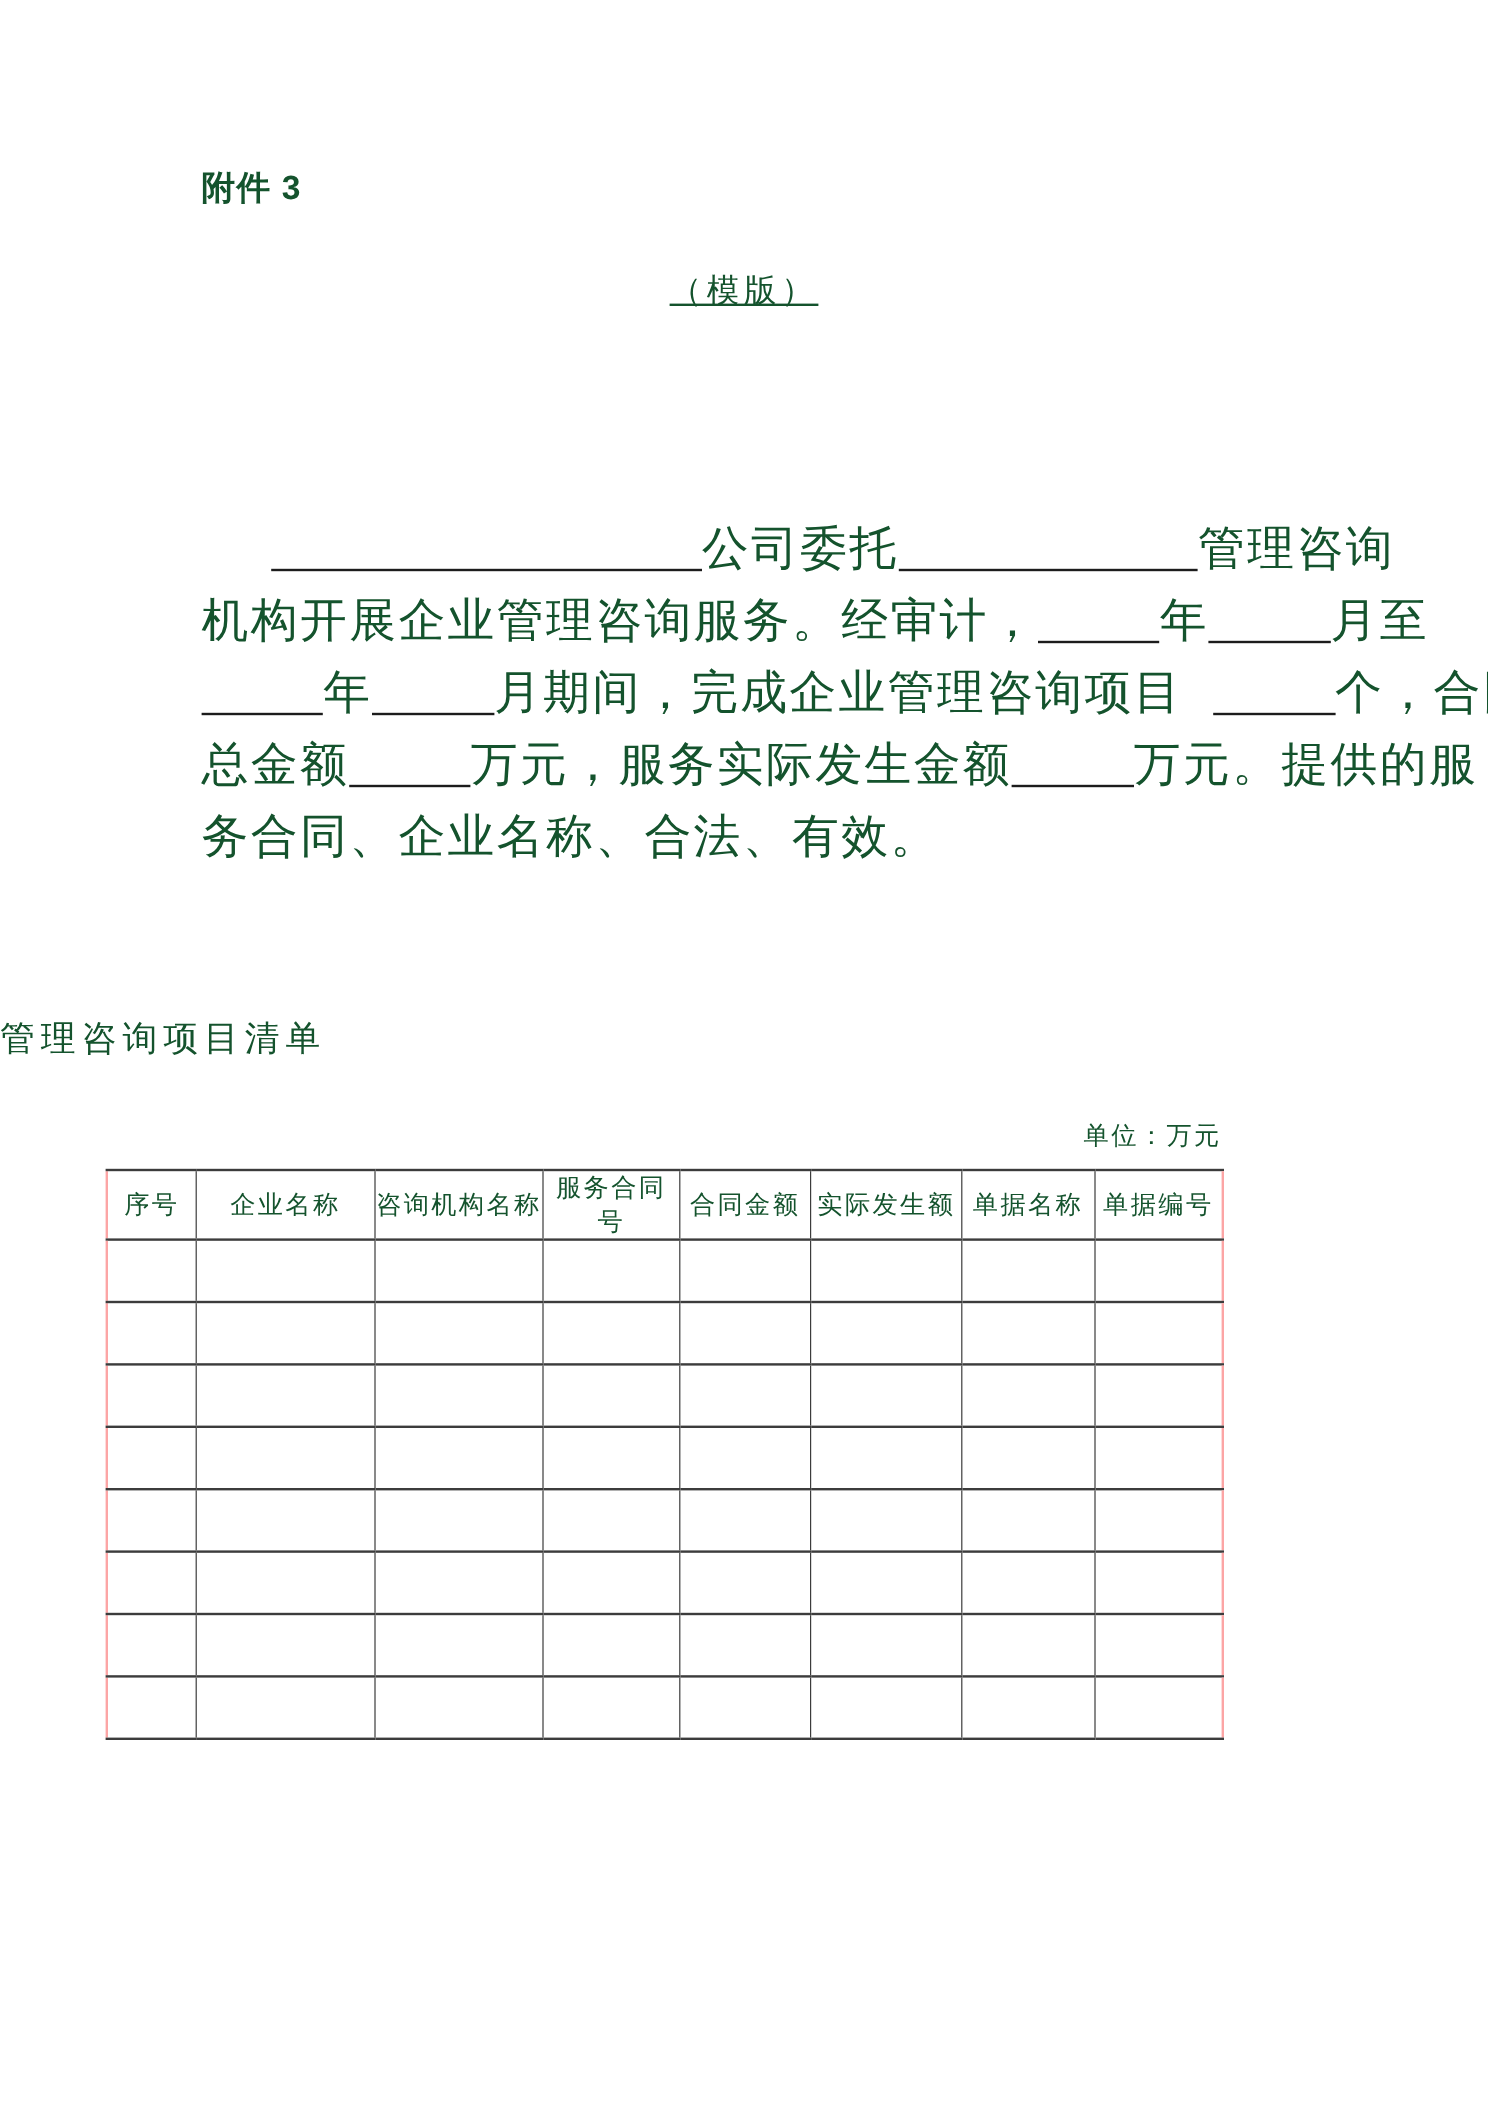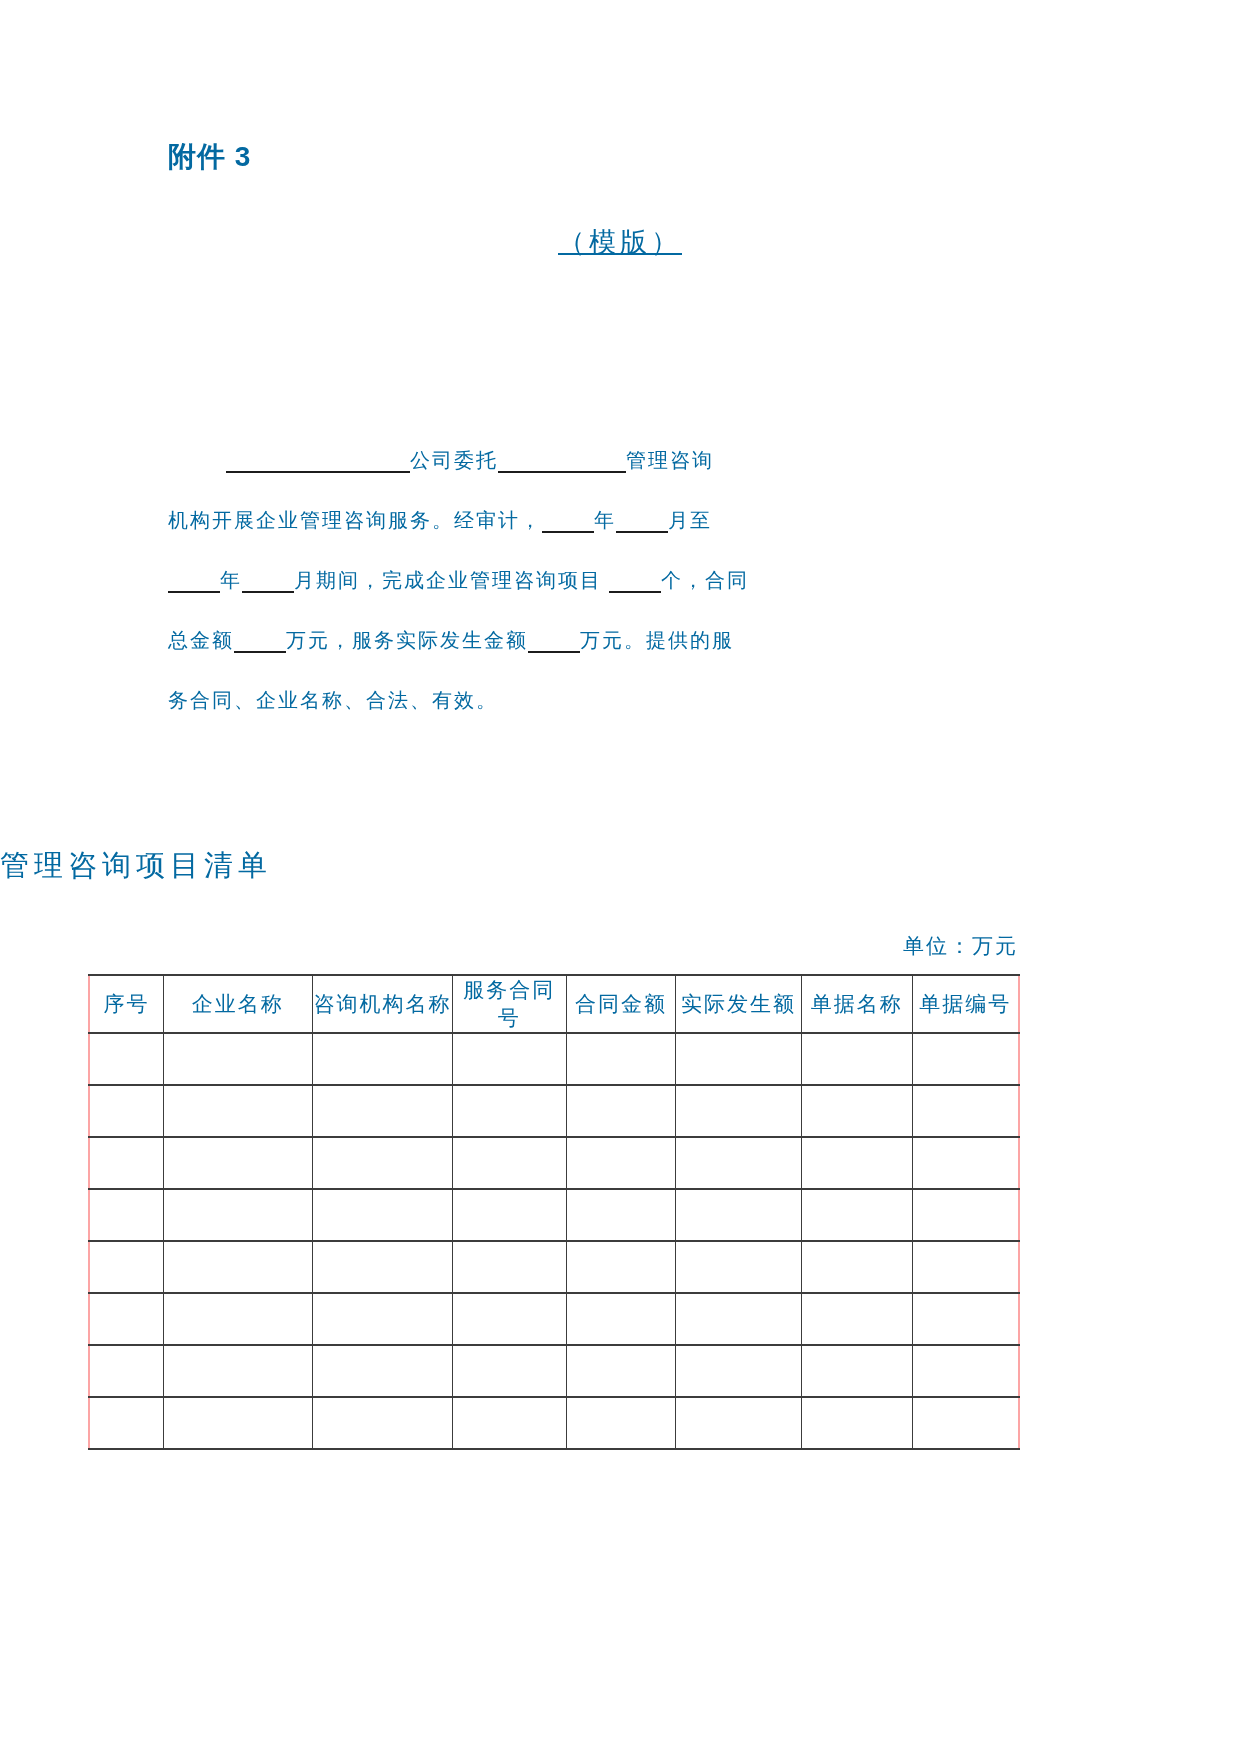--- a/index.html
+++ b/index.html
@@ -2,21 +2,21 @@
 <html><head>
 <meta charset="utf-8">
 <style>
   * { margin: 0; padding: 0; box-sizing: border-box; }
   html, body { background: #ffffff; }
   .page {
     position: relative;
     width: 1240px;
     height: 1753px;
     background: #ffffff;
-    color: #0369a1;
+    color: #14532d;
     font-family: "Liberation Serif", serif;
     overflow: hidden;
   }
   .attachment {
     margin: 138px 0 0 168px;
     font-size: 28px;
     font-weight: 700;
     font-family: "Liberation Sans", sans-serif;
     letter-spacing: 1px;
   }
@@ -30,23 +30,24 @@
   }
   .doc-subtitle {
     margin-top: 48px;
     text-align: center;
     font-size: 27px;
     letter-spacing: 4px;
     text-decoration: underline;
   }
   .body-paragraph {
     margin: 170px 170px 0 168px;
-    font-size: 20px;
+    font-size: 39px;
     line-height: 60px;
     letter-spacing: 2px;
+    font-family: Liberation Mono, monospace;
   }
   .para-line { white-space: nowrap; }
   .para-line.indent { padding-left: 58px; }
   .blank {
     display: inline-block;
     height: 1em;
     border-bottom: 2px solid #1c1c1c;
     vertical-align: -6px;
   }
   .list-heading {

